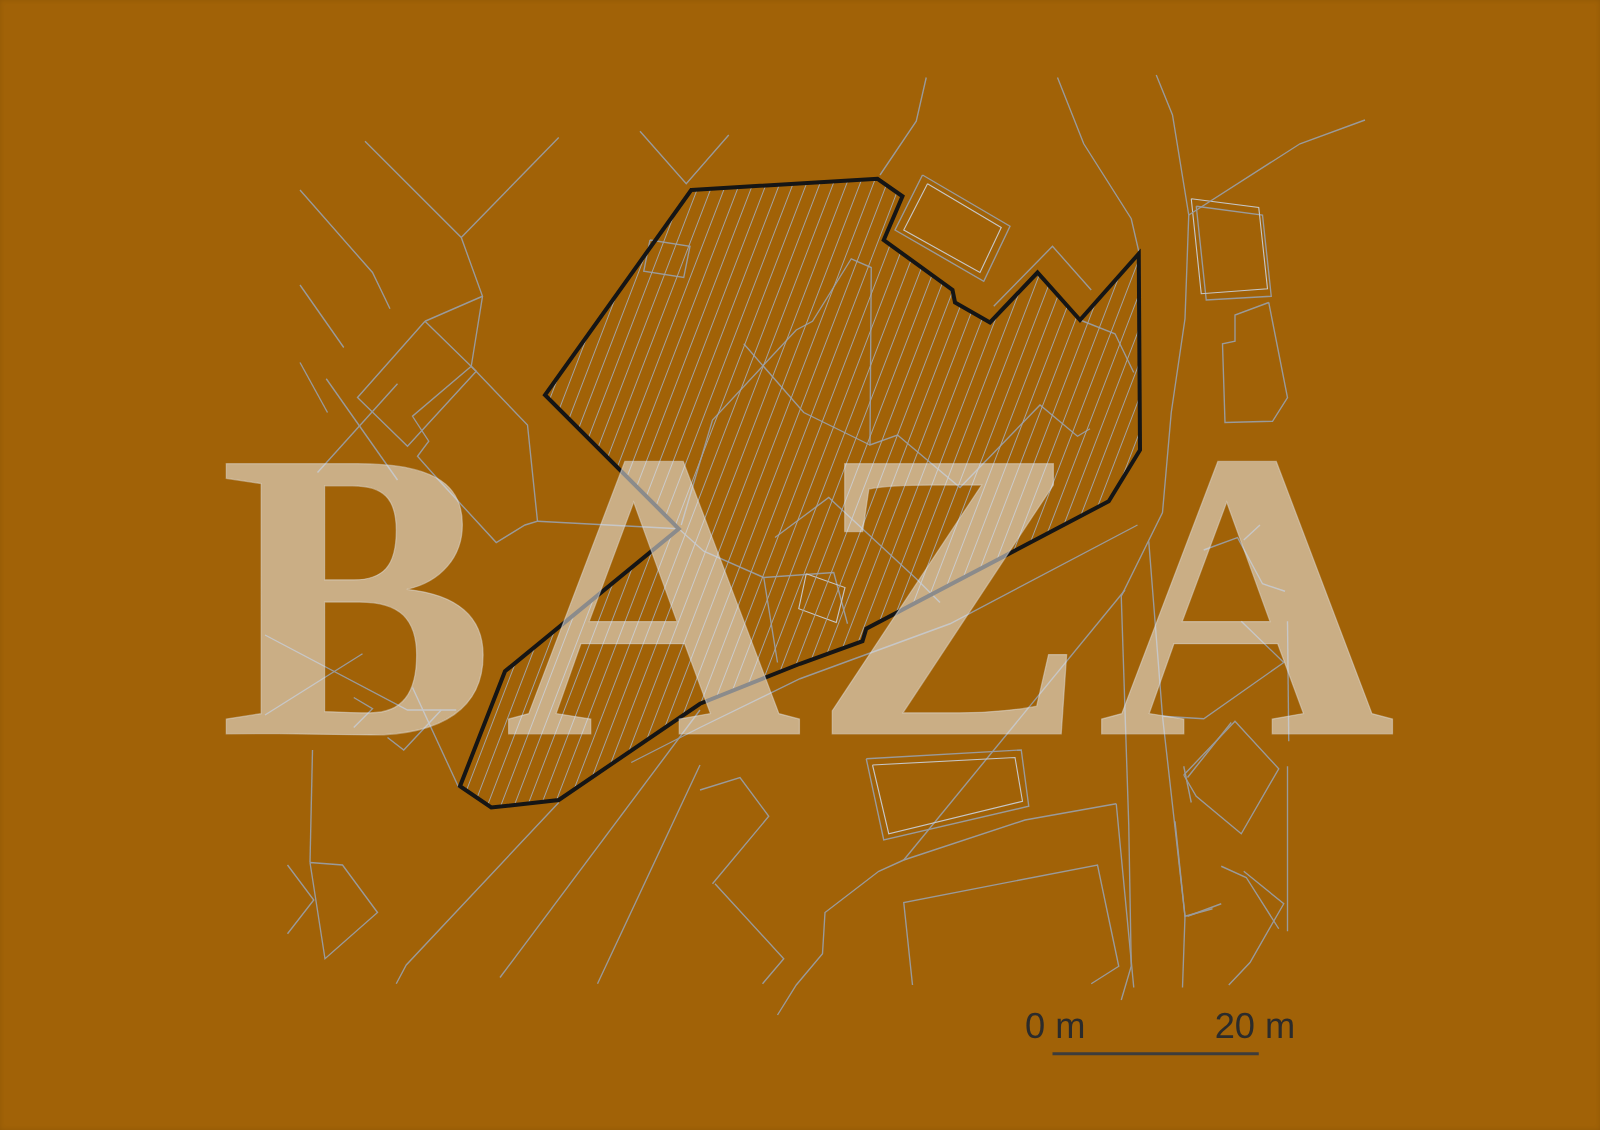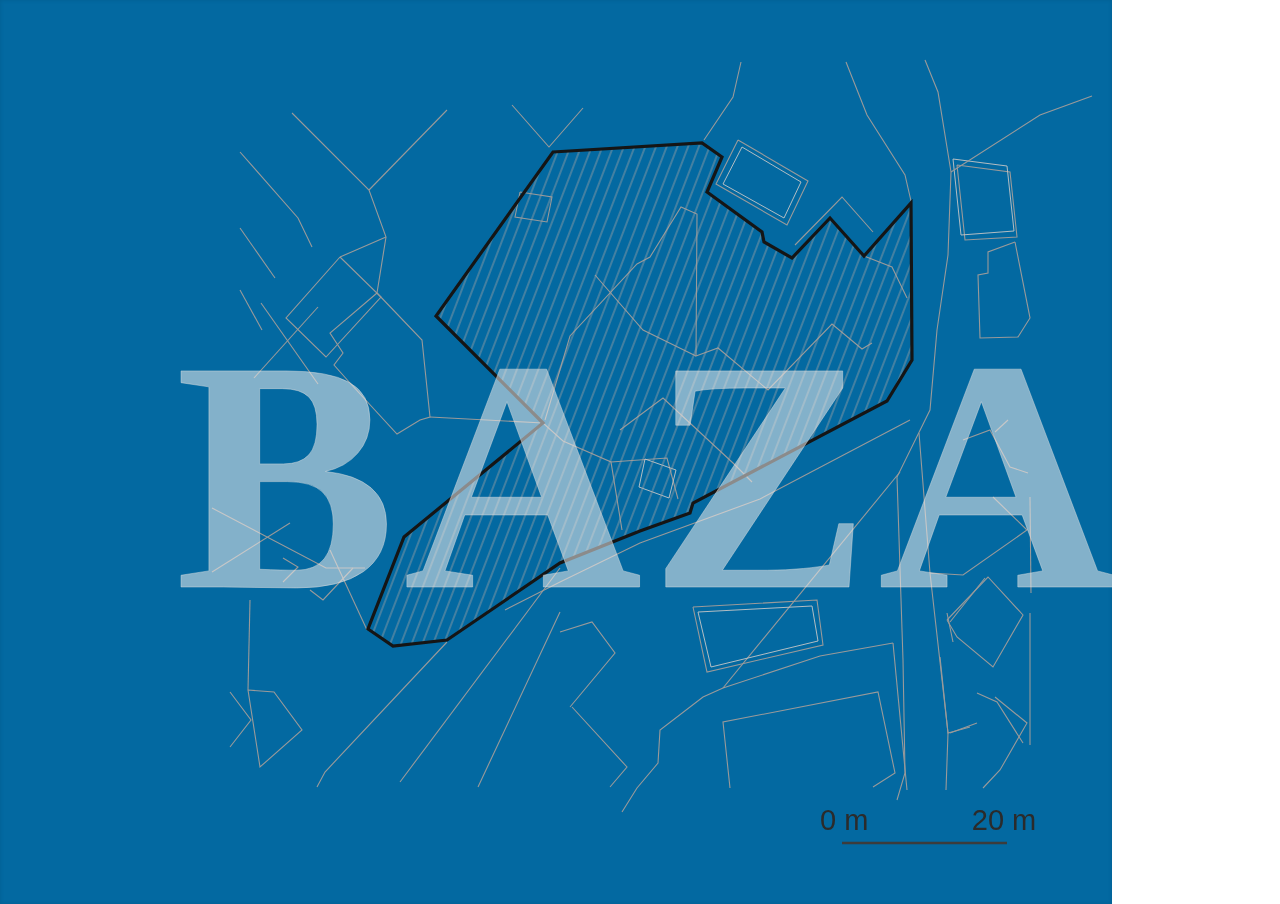--- a/index.html
+++ b/index.html
@@ -1,17 +1,17 @@
 <!DOCTYPE html>
 <html><head>
 <meta charset="utf-8">
 <style>
   html,body{margin:0;padding:0;background:#fff;}
   #page{
-    position:relative;width:1112px;height:904px;background:#0369a1;
+    position:relative;width:1280px;height:904px;background:#a16207;
     box-shadow:inset 0 0 4px rgba(0,0,0,.10);
     font-family:"Liberation Sans",sans-serif;overflow:hidden;
   }
   svg{display:block;}
   #wm{
     font-family:"Liberation Serif",serif;
     font-weight:bold;
     letter-spacing:8px;
   }
   .scale-label{

